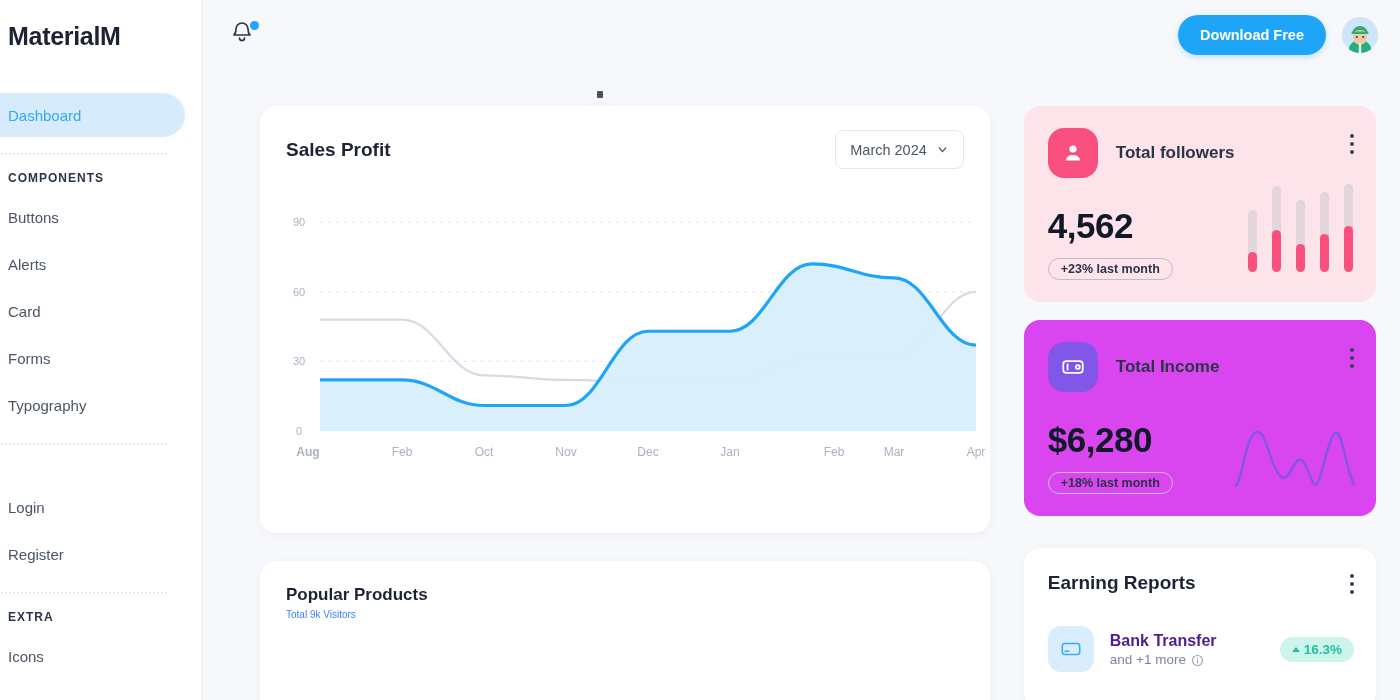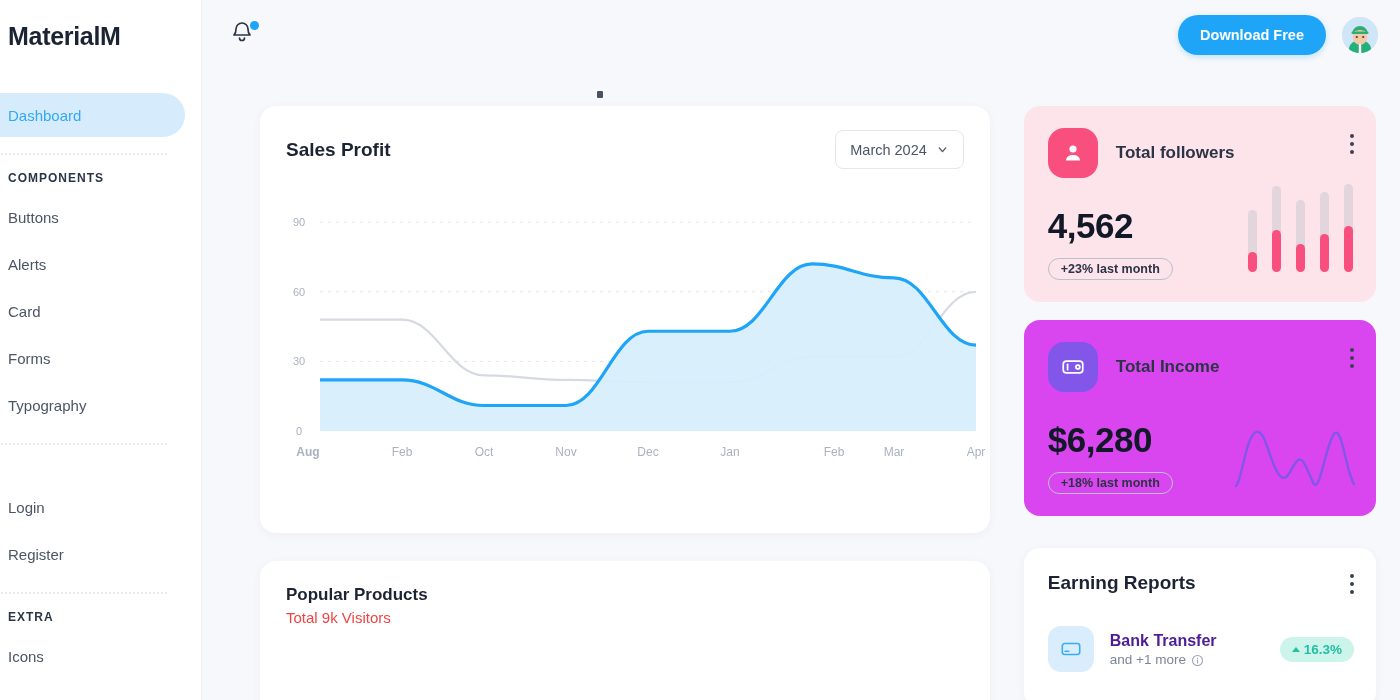--- a/index.html
+++ b/index.html
@@ -119,21 +119,21 @@
   .x-lab {
     position: absolute; top: 246px;
     font-size: 12px; color: #aab2c0;
     transform: translateX(-50%);
   }
   .plot { position: absolute; left: 34px; top: 0; width: 656px; height: 232px; }
 
   
   .pp-card { margin-top: 28px; padding: 24px 26px; height: 200px; }
   .pp-title { font-size: 17px; font-weight: bold; color: #1c2434; }
-  .pp-sub { font-size: 15px; color: #ef4444; margin-top: 4px; }
+  .pp-sub { font-size: 10px; color: #3b82f6; margin-top: 4px; }
 
   
   .stat-card {
     border-radius: 16px; padding: 22px 22px 24px 24px;
     height: 196px; position: relative;
   }
   .stat-followers { background: #fde3ea; }
   .stat-income { background: #d946ef; margin-top: 18px; }
   .stat-head { display: flex; align-items: center; gap: 18px; }
   .stat-icon {

